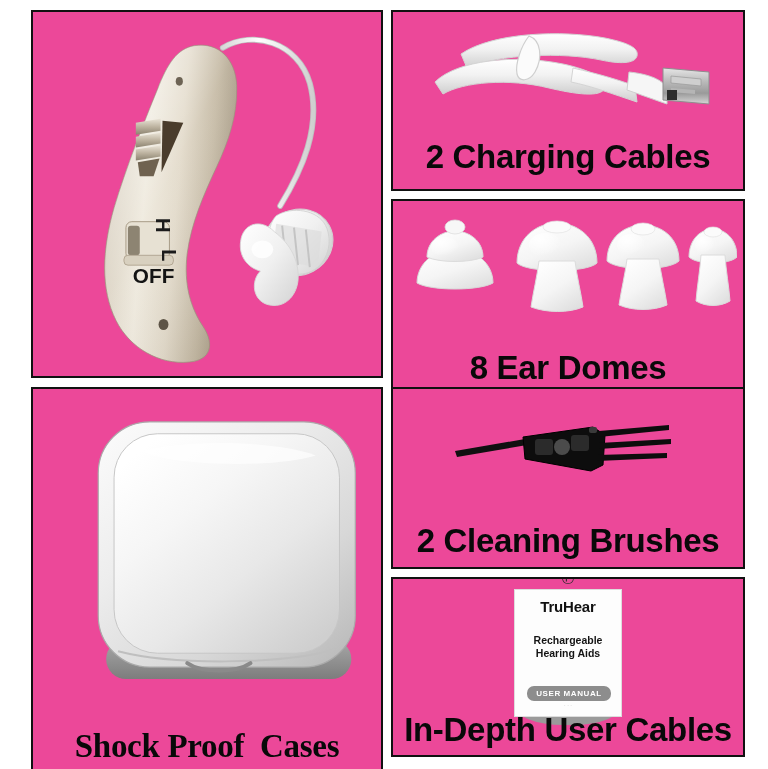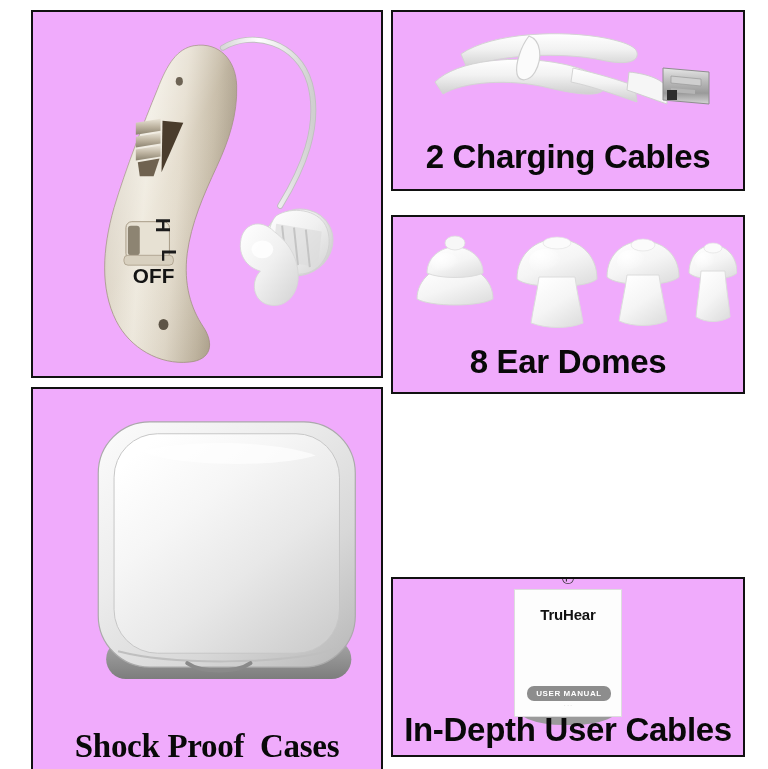--- a/index.html
+++ b/index.html
@@ -18,30 +18,30 @@
   #infographic {
     position: absolute;
     left: 0; top: 0;
     width: 768px;
     height: 769px;
     background: #ffffff;
   }
 
   .panel {
     position: absolute;
-    background: #f0abfc;
+    background: #ec4899;
     border: 2px solid #111111;
     box-sizing: border-box;
     overflow: hidden;
   }
 
   
   #panel-hearing-aid   { left: 31px;  top: 10px;  width: 352px; height: 368px; }
   #panel-cables        { left: 391px; top: 10px;  width: 354px; height: 181px; }
-  #panel-domes         { left: 391px; top: 199px; width: 354px; height: 179px; margin-top: 16px; }
+  #panel-domes         { left: 391px; top: 199px; width: 354px; height: 201px; }
   #panel-cases         { left: 31px;  top: 387px; width: 352px; height: 396px; font-family: Liberation Serif, serif; }
   #panel-brushes       { left: 391px; top: 387px; width: 354px; height: 182px; }
   #panel-manual        { left: 391px; top: 577px; width: 354px; height: 180px; }
 
   .caption {
     position: absolute;
     left: 0;
     width: 100%;
     text-align: center;
     font-weight: bold;
@@ -87,21 +87,21 @@
   }
   .manual-logo-mark {
     position: absolute;
     left: 0; top: -20px; width: 100%;
     text-align: center;
     font-size: 16px;
     color: #2b2b2b;
   }
   .manual-brand {
     position: absolute;
-    left: 0; top: 16px; width: 100%;
+    left: 0; top: 8px; width: 100%;
     text-align: center;
     font-size: 15px;
     font-weight: bold;
     color: #111111;
     letter-spacing: -0.2px;
   }
   .manual-sub {
     position: absolute;
     left: 0; top: 44px; width: 100%;
     text-align: center;
@@ -368,27 +368,49 @@
 
       <path d="M110 50 C 150 38, 242 38, 286 54 C 250 66, 146 66, 110 50 Z" fill="#ffffff" opacity="0.65"></path>
 
       <path d="M86 252 C 140 266, 250 266, 306 250" fill="none" stroke="#bfbfbf" stroke-width="2"></path>
 
       <path d="M156 264 C 170 274, 206 274, 220 264" fill="none" stroke="#8a8a8a" stroke-width="4" stroke-linecap="round"></path>
     </svg>
     <div class="caption" id="cap-cases">Shock Proof  Cases</div>
   </div>
 
+  <div class="panel" id="panel-brushes">
+    <svg id="brush-art" class="art" viewBox="0 0 220 75">
+
+      <path d="M2 36 L 72 24 L 74 30 L 4 42 Z" fill="#101010"></path>
+
+      <path d="M70 22 L 140 12 L 152 20 L 150 50 L 138 56 L 72 44 Z" fill="#0d0d0d" stroke="#000000" stroke-width="1"></path>
+
+      <rect x="82" y="24" width="18" height="16" rx="3" fill="#2b2b2b"></rect>
+      <rect x="118" y="20" width="18" height="16" rx="3" fill="#2b2b2b"></rect>
+      <circle cx="109" cy="32" r="8" fill="#4b4b4b"></circle>
+      <rect x="136" y="12" width="8" height="6" rx="2" fill="#3a3a3a"></rect>
+
+      <path d="M146 16 L 216 10 L 216 15 L 146 22 Z" fill="#0d0d0d"></path>
+      <path d="M146 28 L 218 24 L 218 29 L 146 34 Z" fill="#0d0d0d"></path>
+      <path d="M144 40 L 214 38 L 214 43 L 144 46 Z" fill="#0d0d0d"></path>
+    </svg>
+    <div class="caption" id="cap-brushes">2 Cleaning Brushes</div>
+  </div>
 
   <div class="panel" id="panel-manual">
     <div id="manual-art" class="art">
       <div class="manual-shadow"></div>
       <div class="manual-book">
         <div class="manual-logo-mark">℗</div>
         <div class="manual-brand">TruHear</div>
+        <div class="manual-sub">
+          <span>Rechargeable</span><br>
+          <span>Hearing Aids</span>
+        </div>
         <div class="manual-badge">USER MANUAL</div>
         <div class="manual-tiny">· · ·</div>
       </div>
     </div>
     <div class="caption" id="cap-manual">In-Depth User Cables</div>
   </div>
 
 </div>
 
 </body></html>

